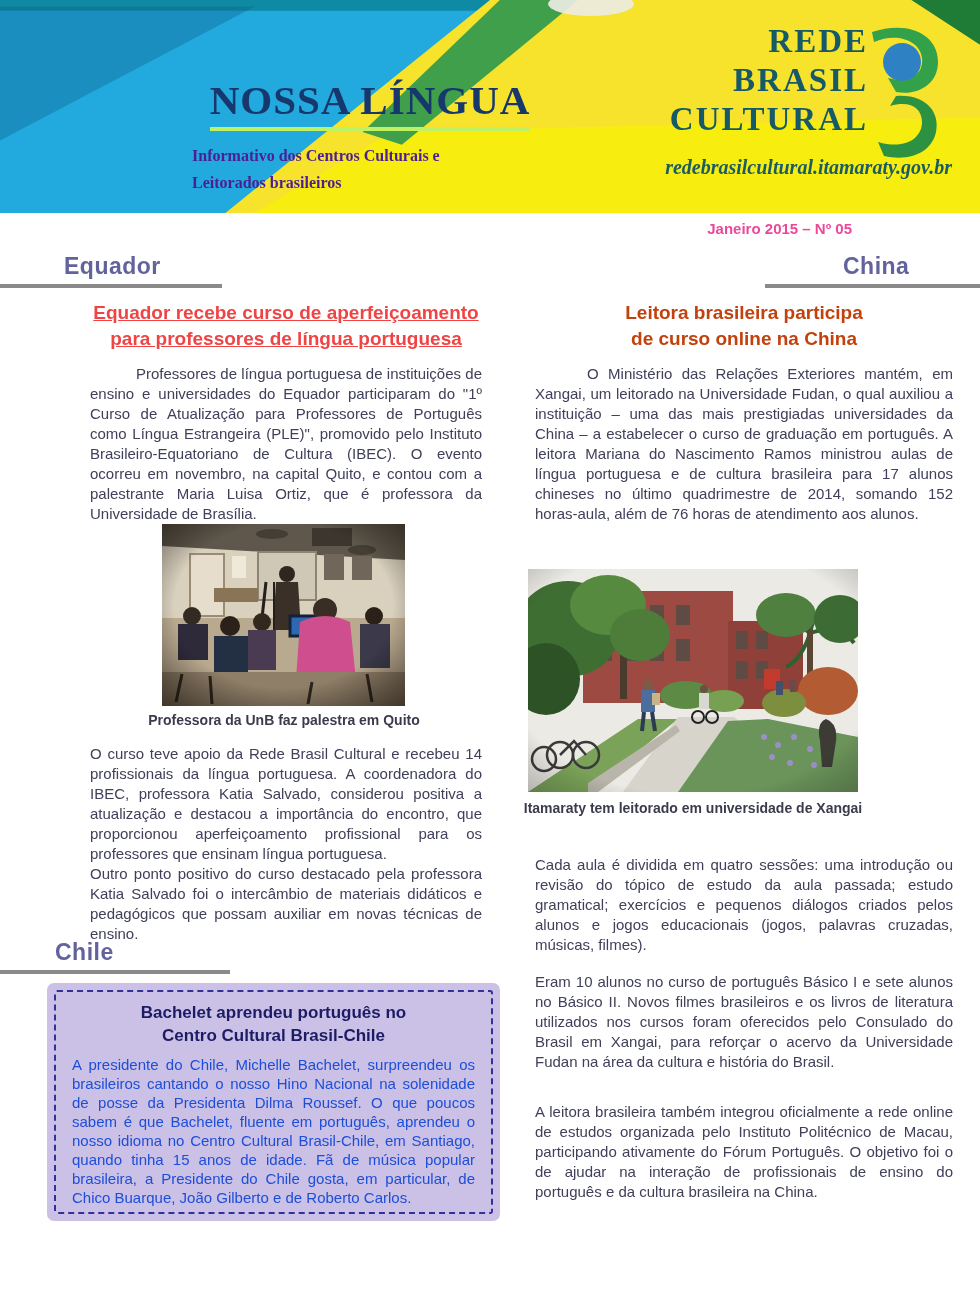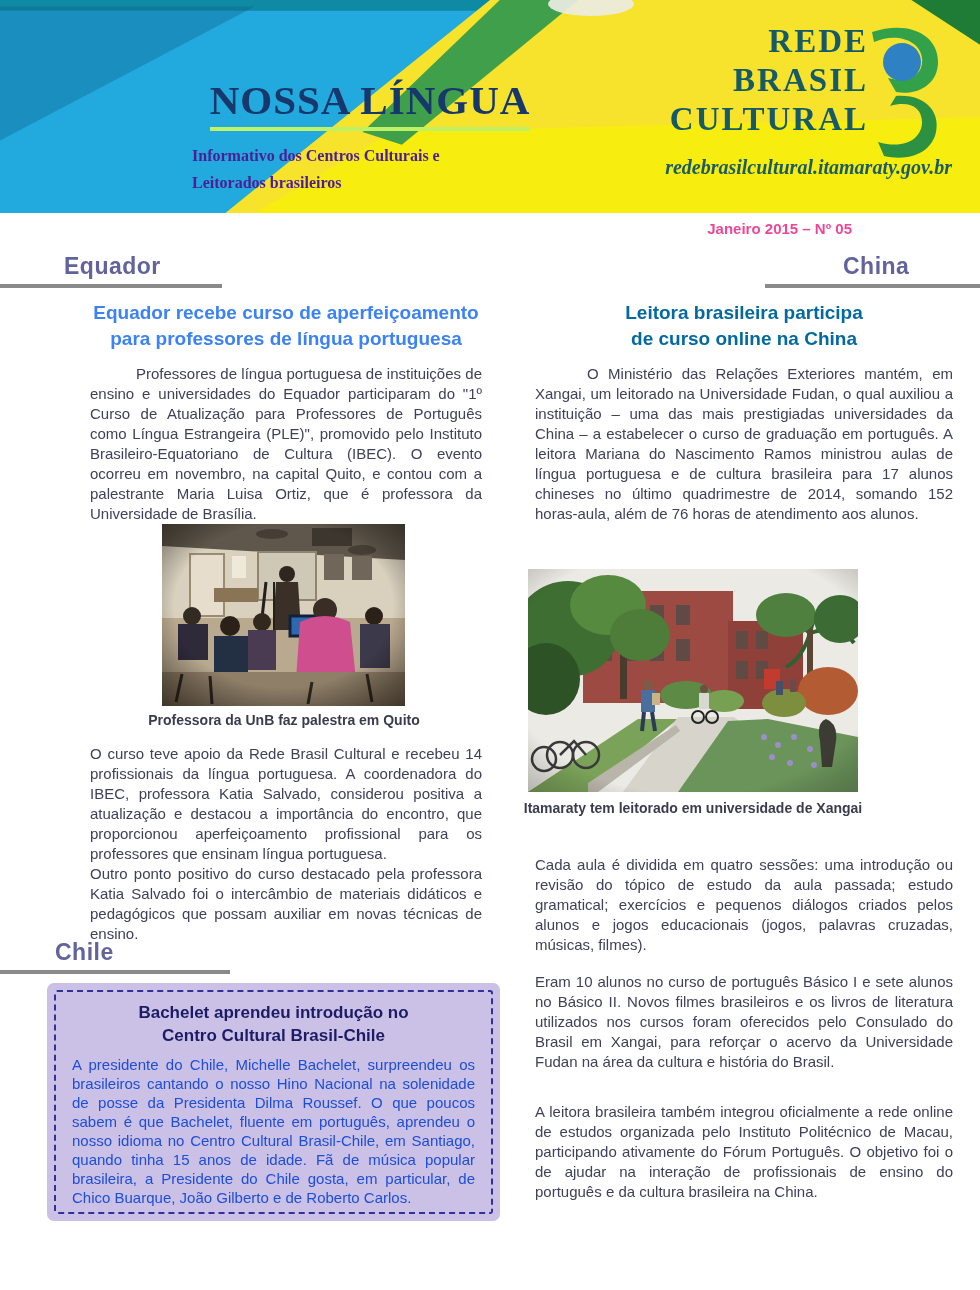--- a/index.html
+++ b/index.html
@@ -33,22 +33,22 @@
 
   .issue-date{position:absolute;top:220px;right:128px;font-size:15px;font-weight:bold;color:#ec4899;}
 
   
   .sec{position:absolute;font-size:23px;font-weight:bold;color:#62629c;letter-spacing:.5px;}
   .rule{position:absolute;height:4px;background:#8a8a8a;}
 
   
   .atitle{position:absolute;text-align:center;font-weight:bold;font-size:19px;line-height:26px;}
   .atitle .ln{display:block;}
-  .t-dark{color:#3b82f6;}
-  .t-navy{color:#0369a1;}
+  .t-dark{color:#ef4444;text-decoration:underline;}
+  .t-navy{color:#c2410c;}
   .para{position:absolute;font-size:15px;line-height:20px;text-align:justify;color:#40405a;}
   .indent{text-indent:46px;}
 
   .figure{position:absolute;}
   .figure svg{display:block;}
   .caption{font-weight:bold;font-size:14px;color:#3b3b4e;text-align:center;white-space:nowrap;}
   .cap1{width:320px;margin:6px 0 0 -38px;}
   .cap2{width:362px;margin:8px 0 0 -16px;}
 
   
@@ -159,21 +159,21 @@
 
   <div class="para" style="left:90px;top:744px;width:392px;">O curso teve apoio da Rede Brasil Cultural e recebeu 14 profissionais da língua portuguesa. A coordenadora do IBEC, professora Katia Salvado, considerou positiva a atualização e destacou a importância do encontro, que proporcionou aperfeiçoamento profissional para os professores que ensinam língua portuguesa.</div>
   <div class="para" style="left:90px;top:864px;width:392px;">Outro ponto positivo do curso destacado pela professora Katia Salvado foi o intercâmbio de materiais didáticos e pedagógicos que possam auxiliar em novas técnicas de ensino.</div>
 
   <div class="sec" style="left:55px;top:939px;">Chile</div>
   <div class="rule" style="left:0;top:970px;width:230px;"></div>
 
   <div class="hbox">
     <div class="hbox-inner">
       <div class="hbox-title">
-        <span class="ln">Bachelet aprendeu introdução no</span>
+        <span class="ln">Bachelet aprendeu português no</span>
         <span class="ln">Centro Cultural Brasil-Chile</span>
       </div>
       <div class="hbox-body">A presidente do Chile, Michelle Bachelet, surpreendeu os brasileiros cantando o nosso Hino Nacional na solenidade de posse da Presidenta Dilma Roussef. O que poucos sabem é que Bachelet, fluente em português, aprendeu o nosso idioma no Centro Cultural Brasil-Chile, em Santiago, quando tinha 15 anos de idade. Fã de música popular brasileira, a Presidente do Chile gosta, em particular, de Chico Buarque, João Gilberto e de Roberto Carlos.</div>
     </div>
   </div>
 
   <div class="sec" style="left:843px;top:253px;">China</div>
   <div class="rule" style="left:765px;top:284px;width:215px;"></div>
 
   <div class="atitle t-navy" style="left:535px;top:300px;width:418px;">

